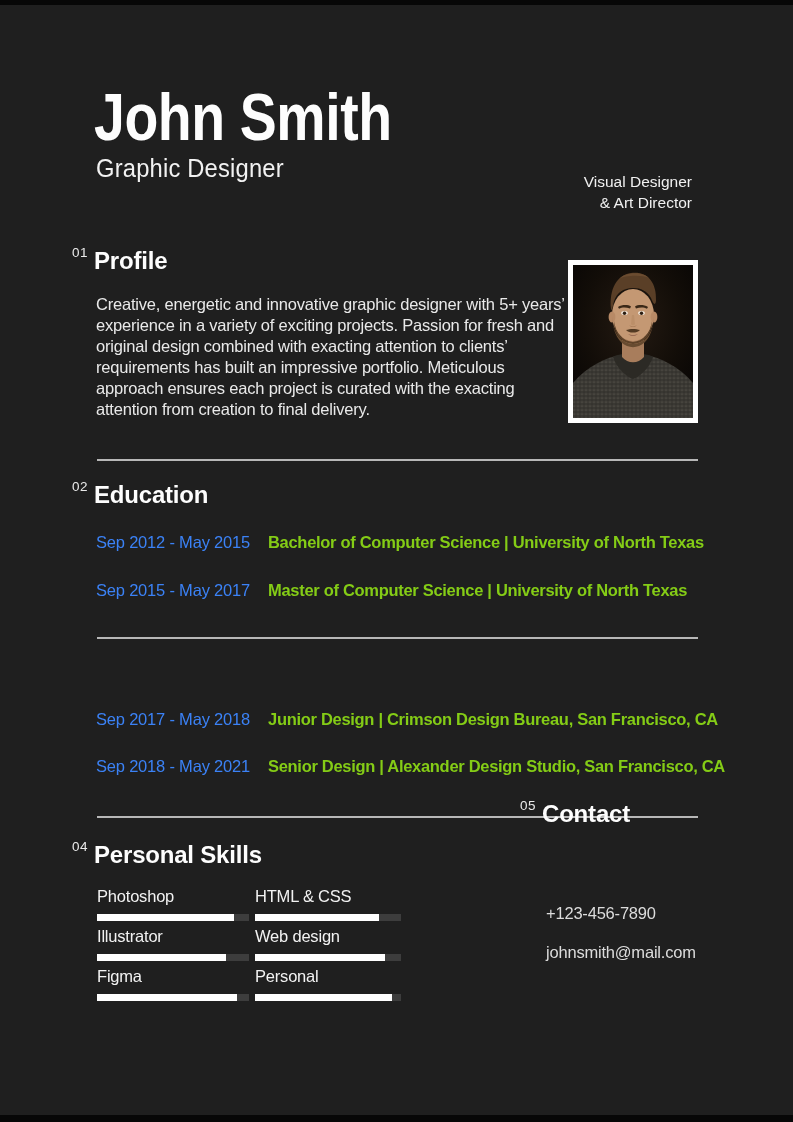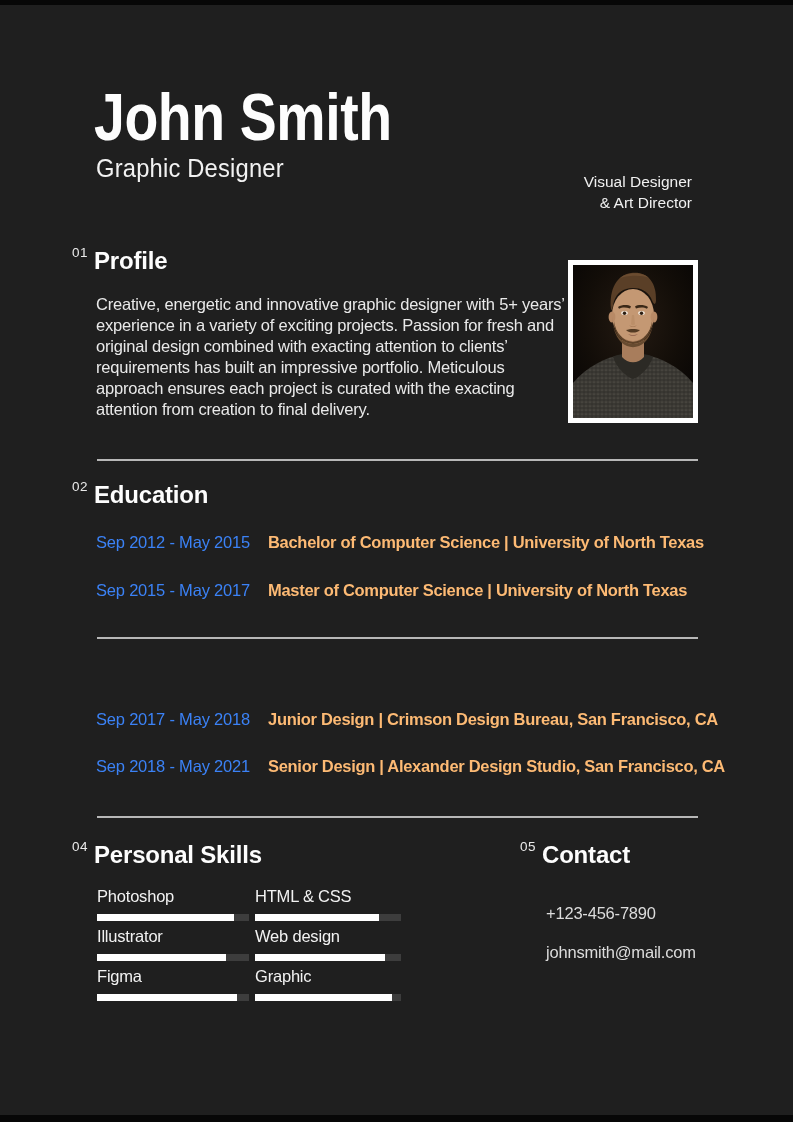--- a/index.html
+++ b/index.html
@@ -78,21 +78,21 @@
   .entry-row {
     position:absolute; left:96px; width:612px;
     display:flex; align-items:baseline;
   }
   .entry-dates {
     width:172px; flex-shrink:0;
     font-size:16.5px; font-weight:400; color:#3b82f6;
     letter-spacing:-0.2px;
   }
   .entry-desc {
-    font-size:16.5px; font-weight:700; color:#fdba74;
+    font-size:16.5px; font-weight:700; color:#84cc16;
     letter-spacing:-0.3px; white-space:nowrap;
   }
 
   
   .skills-grid {
     position:absolute; left:97px; top:882px;
     display:grid; grid-template-columns:152px 146px;
     column-gap:58px; row-gap:19px;gap:6px;
   }
   .skill-item { }
@@ -248,28 +248,28 @@
   </div>
 
   <div class="skill-item">
     <div class="skill-label">Figma</div>
     <div class="skill-track">
       <div class="skill-fill" style="width: 92%;"></div>
     </div>
   </div>
 
   <div class="skill-item">
-    <div class="skill-label">Graphic</div>
+    <div class="skill-label">Personal</div>
     <div class="skill-track">
       <div class="skill-fill" style="width: 94%;"></div>
     </div>
   </div>
 </div>
 
-  <div class="sec-head" style="top:836px; left:520px;text-align:right;">
+  <div class="sec-head" style="top:795px; left:520px;text-align:right;">
     <span class="sec-num">05</span><span class="sec-title">Contact</span>
   </div>
   <div class="contact-items">
     <div class="contact-item">+123-456-7890</div>
     <div class="contact-item email">johnsmith@mail.com</div>
   </div>
 
 </div>
 
 </body></html>

